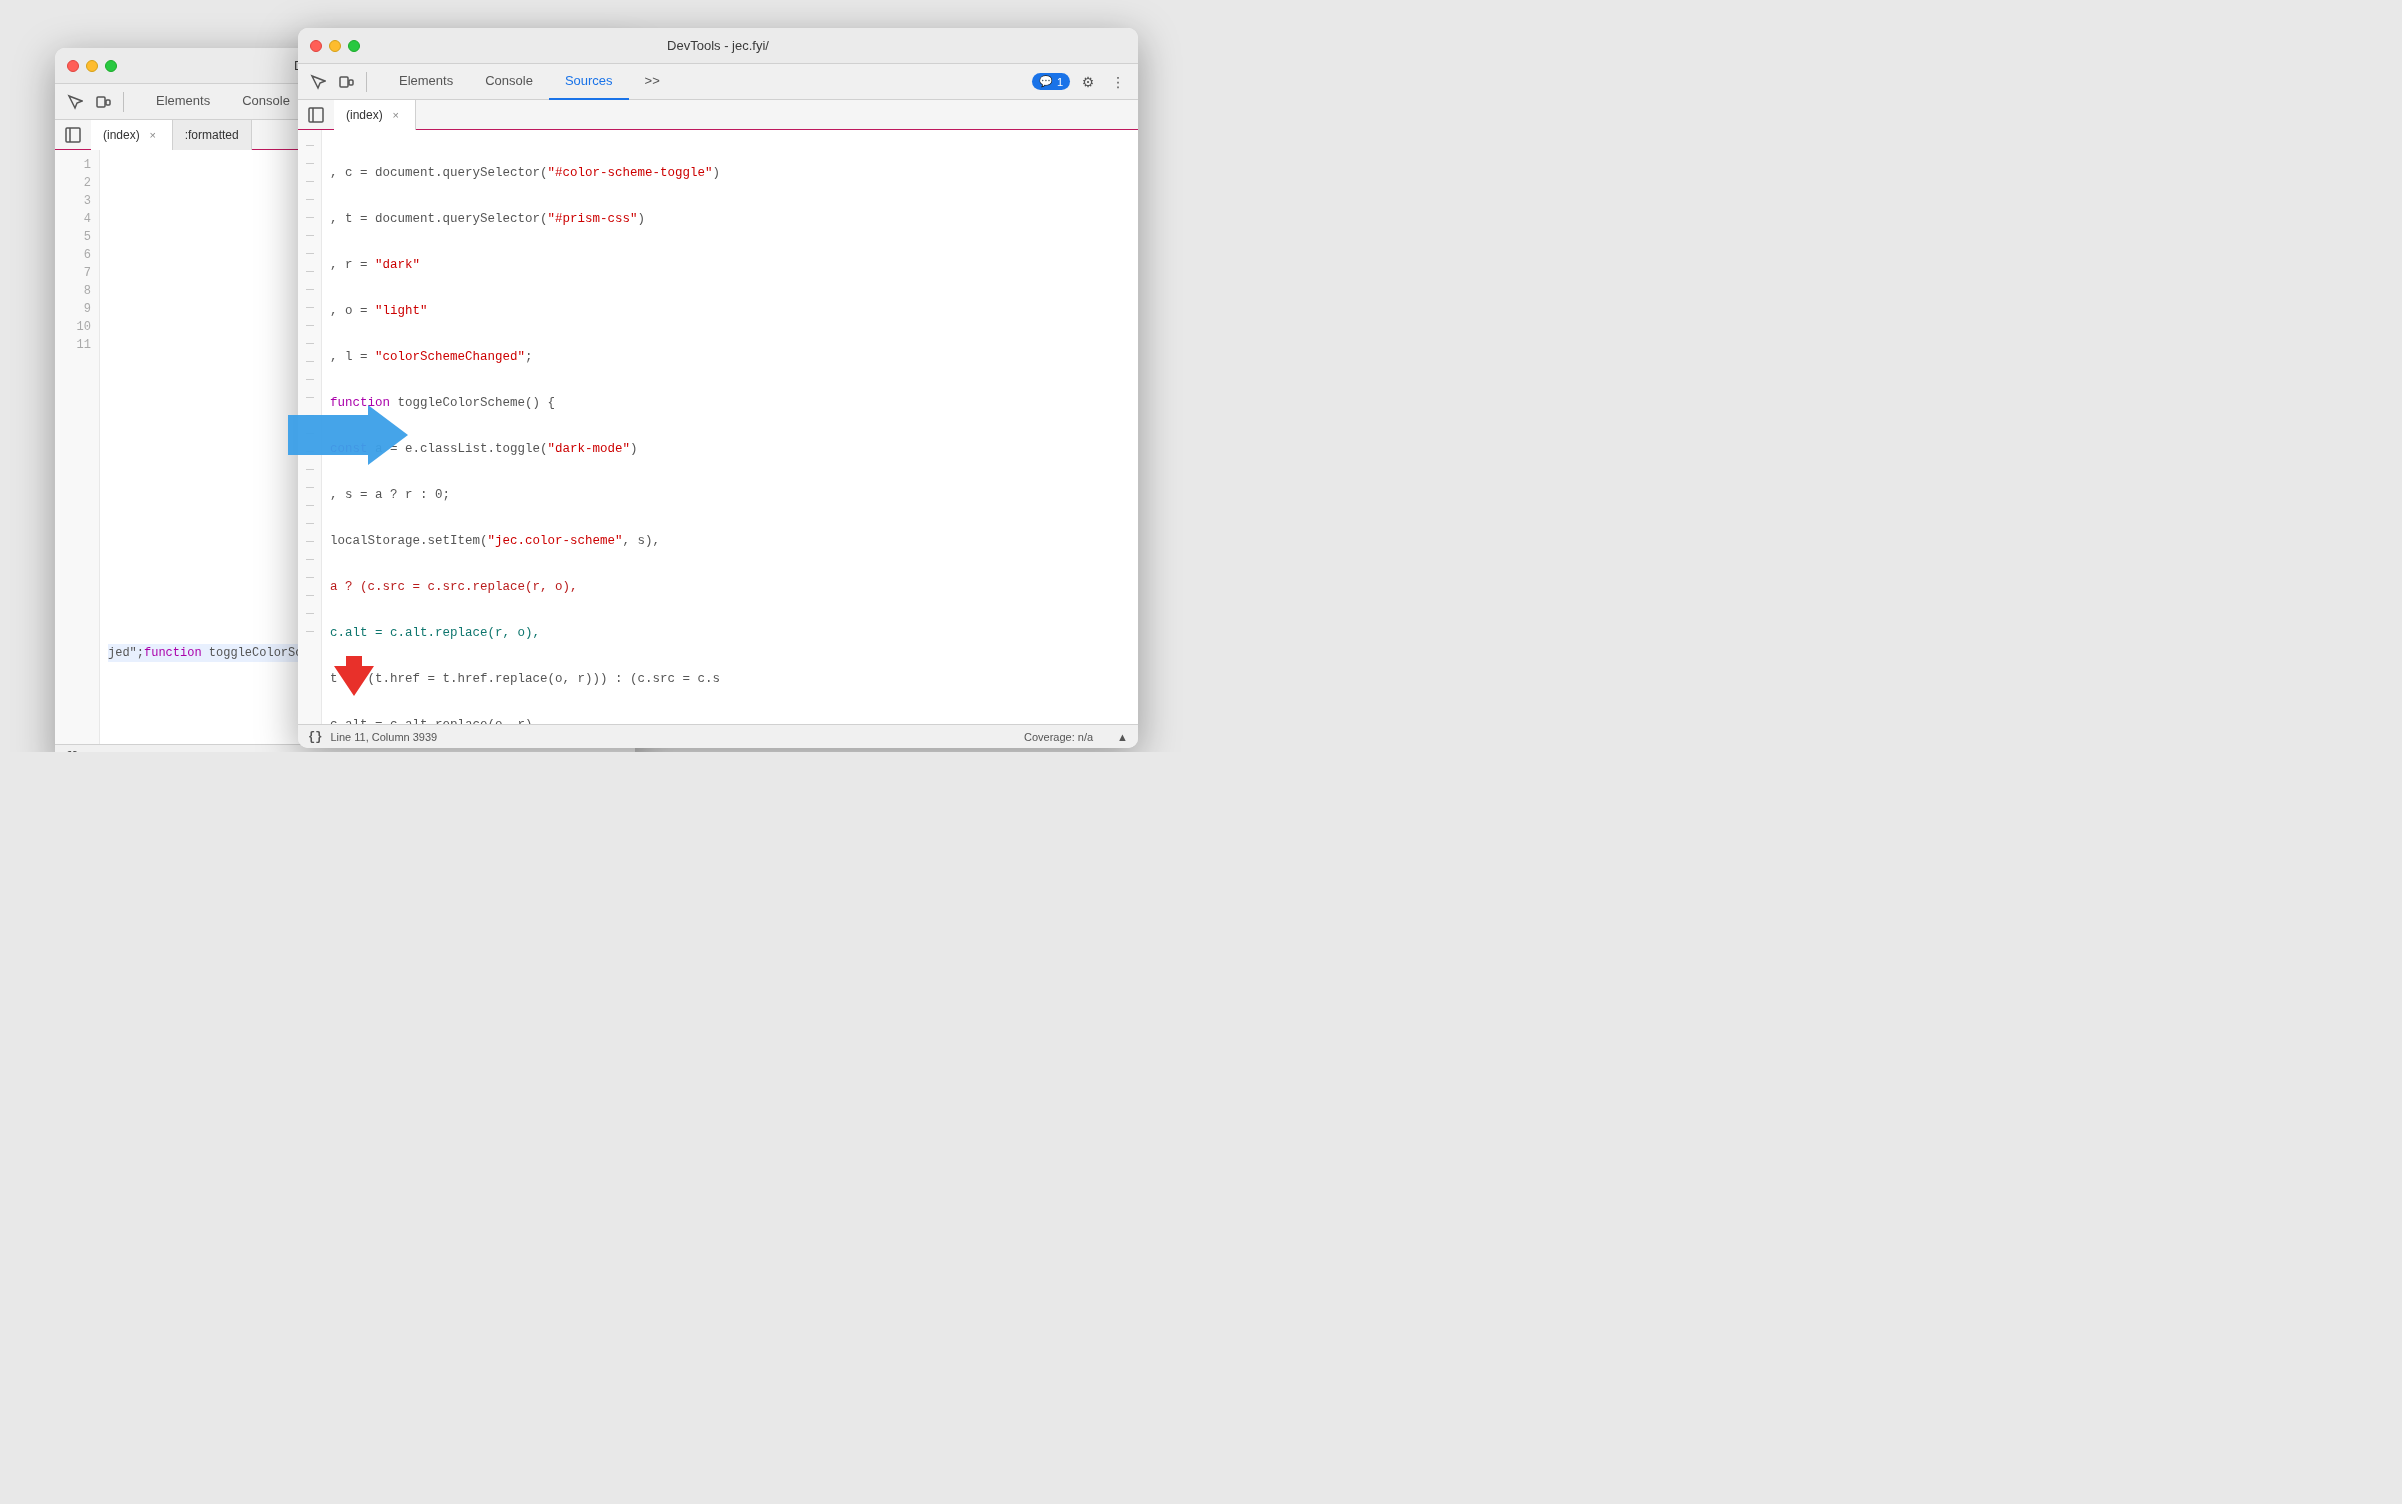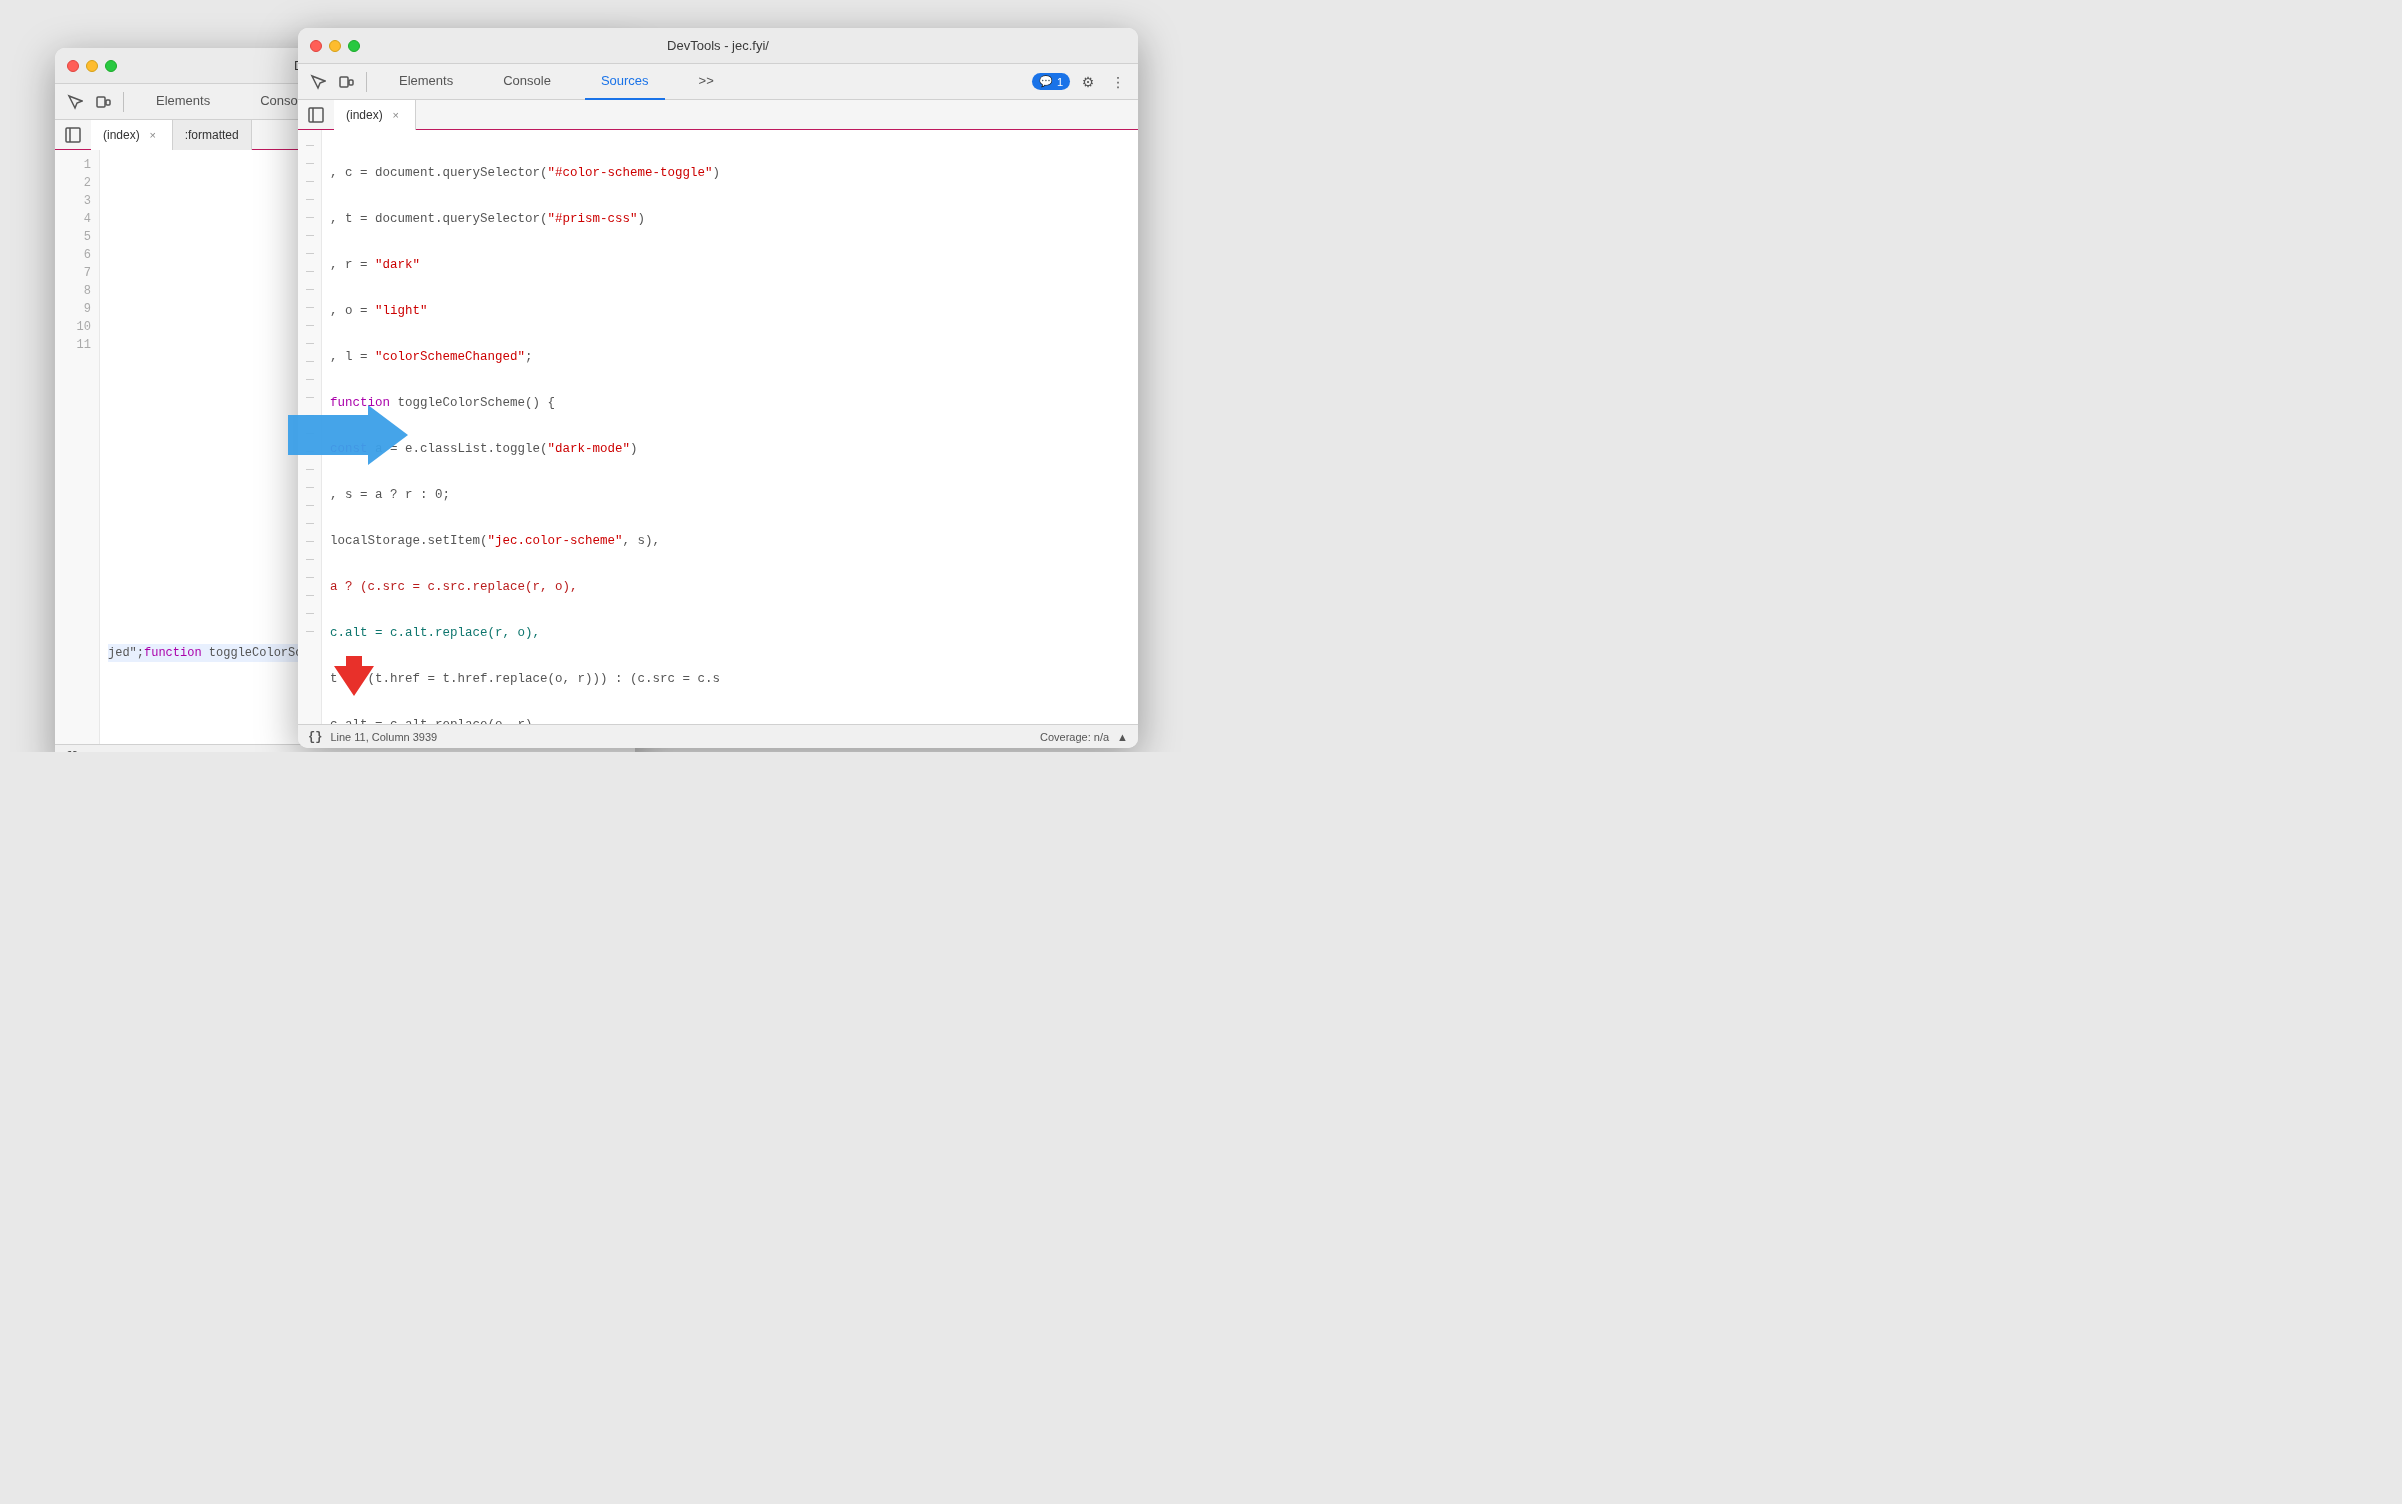--- a/index.html
+++ b/index.html
@@ -101,21 +101,21 @@
     .toolbar-divider {
       width: 1px;
       height: 20px;
       background: #c0c0c0;
       margin: 0 4px;
     }
 
     .toolbar-tabs {
       display: flex;
       align-items: center;
-      gap: 18px;
+      gap: 0;
       margin-left: 8px;
     }
 
     .toolbar-tab {
       padding: 0 16px;
       height: 36px;
       display: flex;
       align-items: center;
       font-size: 13px;
       color: #555;
@@ -284,21 +284,21 @@
     .statusbar-left {
       display: flex;
       align-items: center;
       gap: 8px;
     }
 
     .statusbar-right {
       margin-left: auto;
       display: flex;
       align-items: center;
-      gap: 8px;
+      gap: 24px;
     }
 
     .format-btn {
       font-family: 'Courier New', monospace;
       font-size: 12px;
       font-weight: bold;
       color: #555;
     }
 
     

